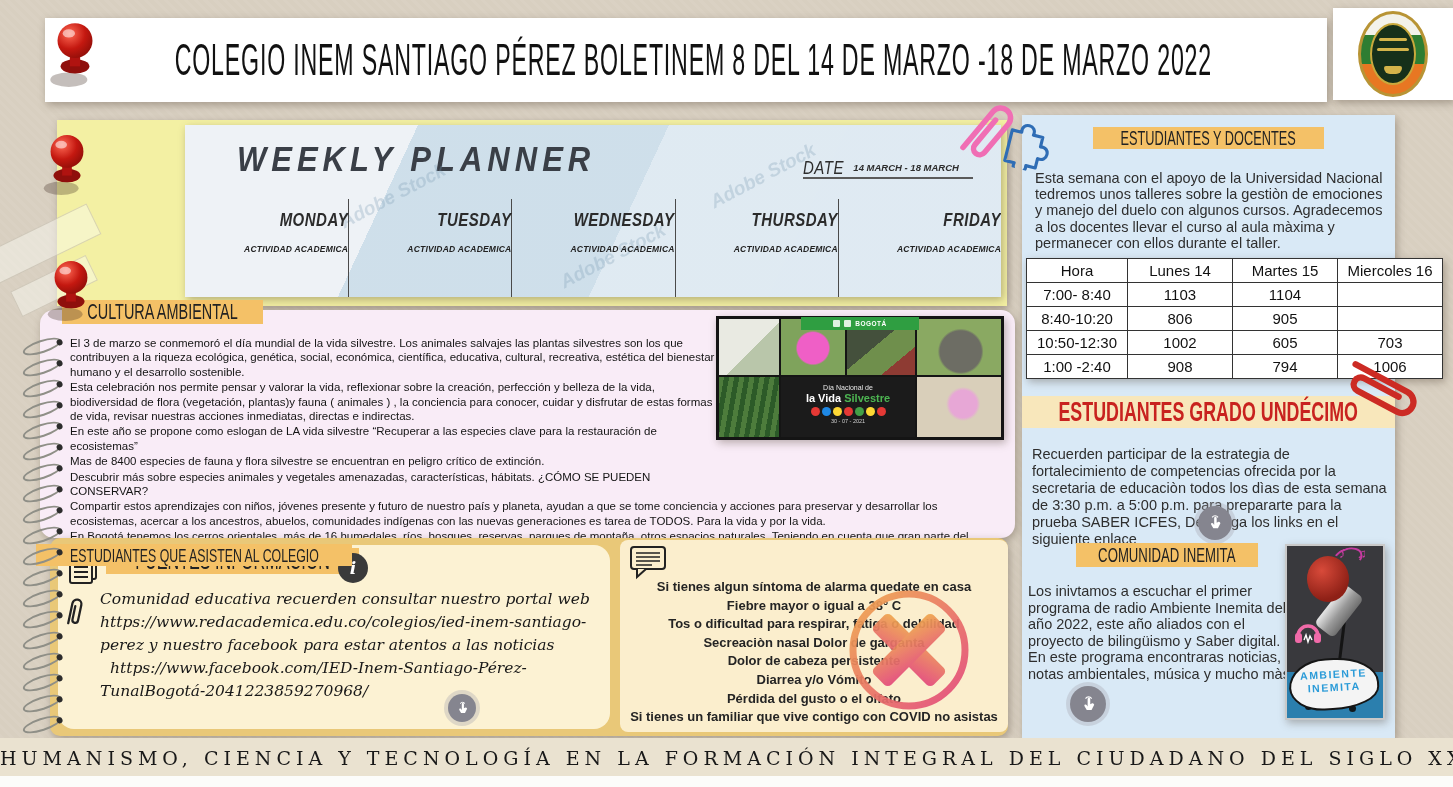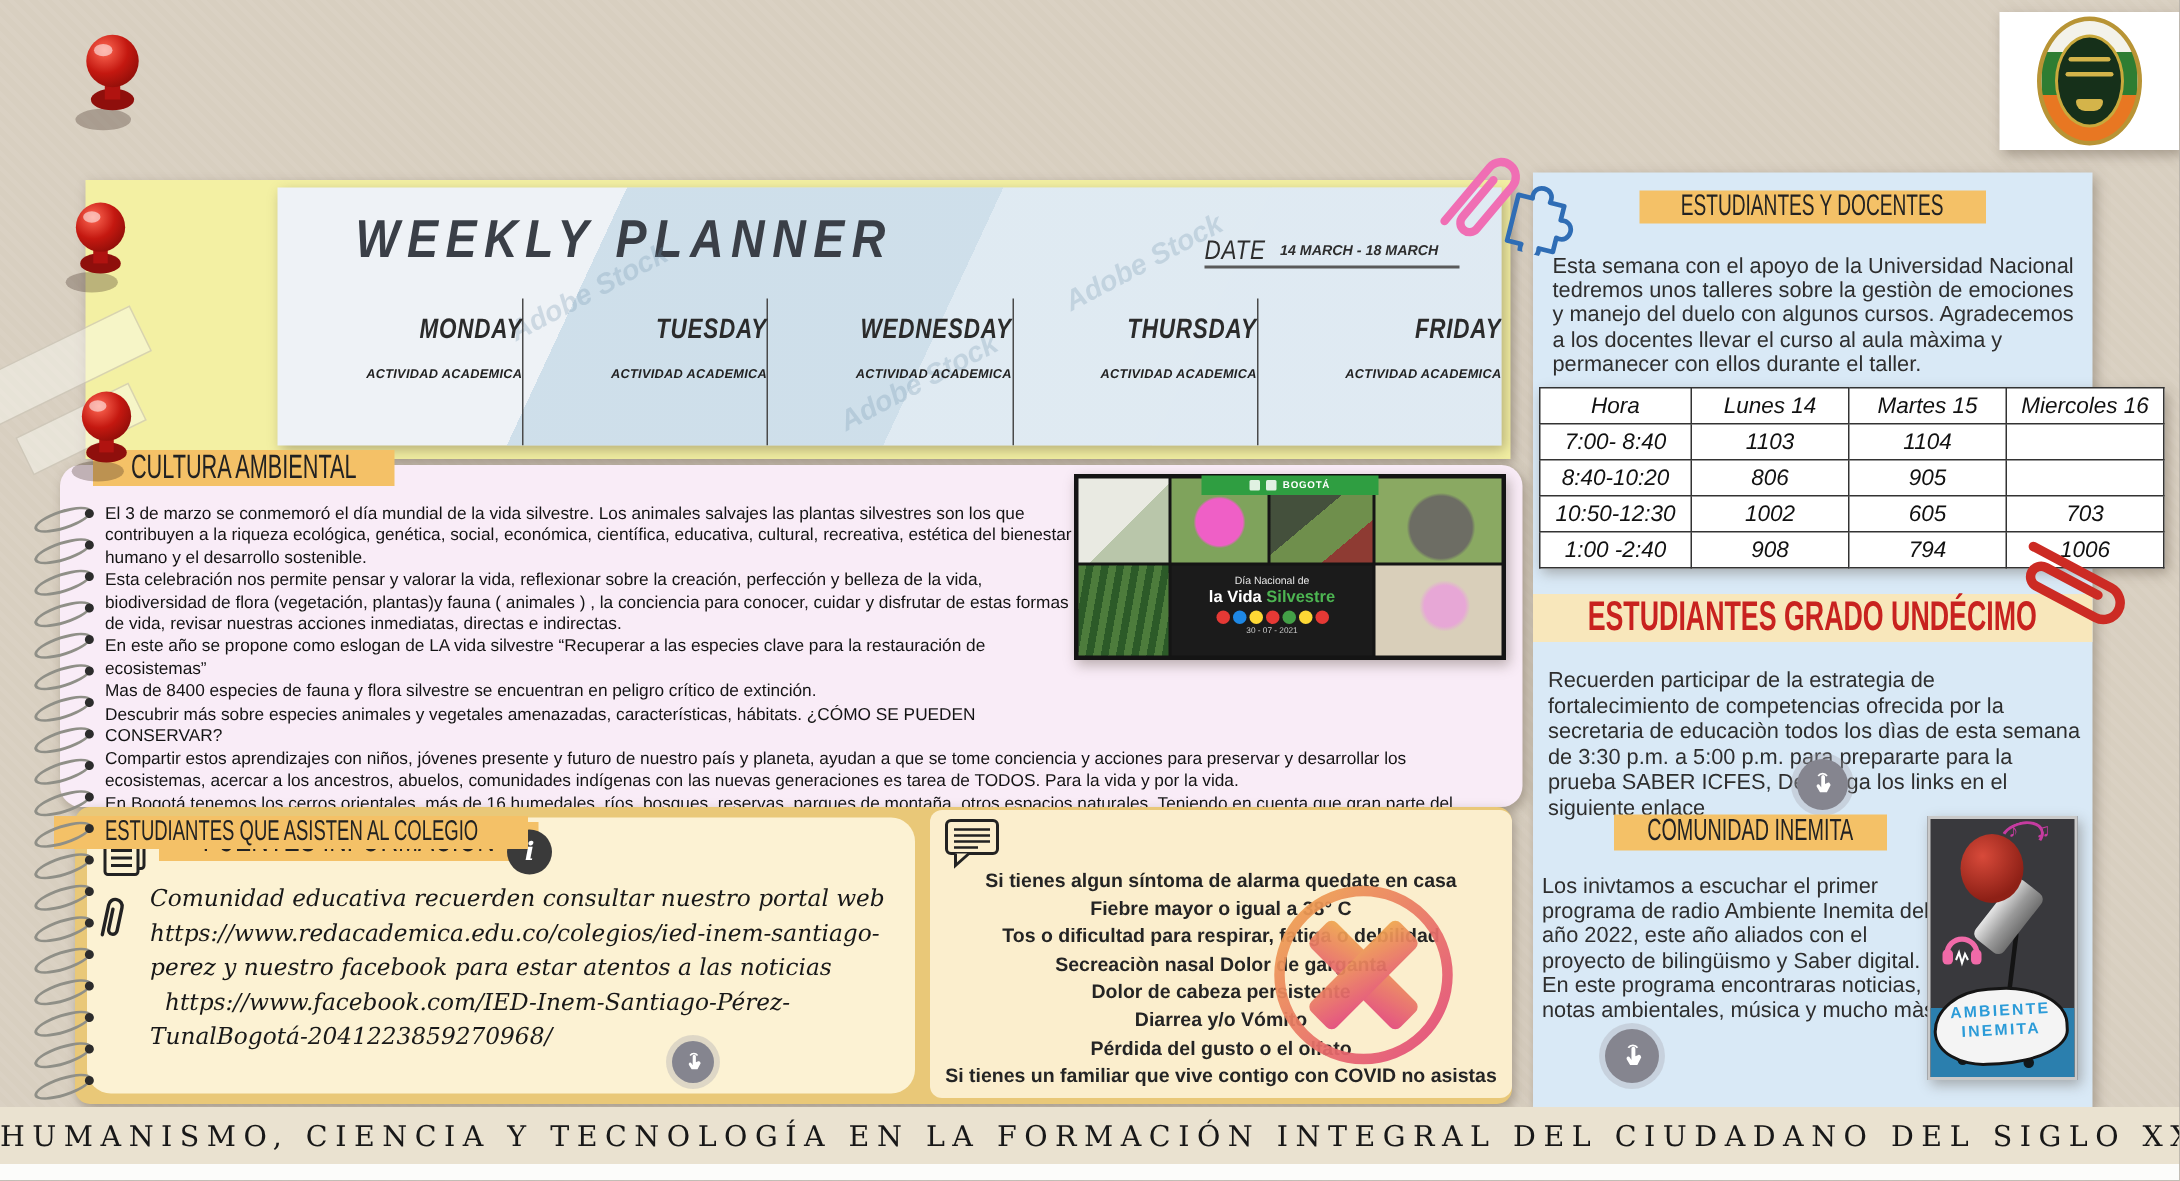--- a/index.html
+++ b/index.html
@@ -84,21 +84,21 @@
   .as-title .ht{font-size:14.5px;}
   .as-lines{left:630px;top:578px;width:368px;text-align:center;font-weight:700;font-size:13px;line-height:18.6px;color:#242424;}
 
   
   .bluepanel{left:1022px;top:115px;width:373px;height:625px;background:var(--blue_panel);}
   .bp-title1{left:1022px;top:127px;width:373px;text-align:center;}
   .bp-title1 .ht{font-size:15px;}
   .bp-para{color:#2e2e2e;font-size:14.5px;line-height:16.2px;}
   .p1{left:1035px;top:170px;width:352px;}
   .schedule{left:1026px;top:258px;border-collapse:collapse;background:#fff;font-size:15px;color:#111;}
-  .schedule th,.schedule td{border:1px solid #333;text-align:center;padding:1px 6px;height:21px;font-weight:400;font-style:italic;}
+  .schedule th,.schedule td{border:1px solid #333;text-align:center;padding:1px 6px;height:21px;font-weight:400;}
   .schedule th{font-size:15px;}
   .schedule .ch{width:88px;} .schedule .c0{width:92px;}
   .bp-title2{left:1022px;top:396px;width:373px;text-align:center;}
   .bp-title2 .ht{font-size:21px;font-weight:600;color:var(--title_red);}
   .bp-title2 .hl{background:var(--undecimo_highlight);padding:4px 10px;}
   .p2{left:1032px;top:446px;width:355px;line-height:17px;}
   .bp-title3{left:1022px;top:543px;width:290px;text-align:center;}
   .bp-title3 .ht{font-size:15.5px;}
   .p3{left:1028px;top:583px;width:262px;line-height:16.5px;}
 
@@ -133,20 +133,23 @@
   .ring:after{content:"";position:absolute;right:-3px;top:3px;width:6px;height:6px;background:#2c2c2c;border-radius:50%;}
   .touch{border-radius:50%;background:#85858f;box-shadow:0 0 0 4px rgba(165,165,175,.35);display:flex;align-items:center;justify-content:center;}
   .infoicon{border-radius:50%;background:#3a3a3a;color:#fff;font-family:"DejaVu Serif",serif;font-style:italic;font-weight:700;
      display:flex;align-items:center;justify-content:center;font-size:17px;}
 </style>
 </head>
 <body>
 
 <div class="canvas">
 
+  <div class="abs topbanner shadow">
+    <span class="ht">COLEGIO INEM SANTIAGO PÉREZ BOLETINEM 8 DEL 14 DE MARZO -18 DE MARZO 2022</span>
+  </div>
   <div class="abs logobox shadow">
     <div class="crest">
       <div class="inner"></div>
       <div class="g1"></div>
       <div class="g2"></div>
       <div class="g3"></div>
     </div>
   </div>
 
   <div class="abs yellowpanel shadow">

